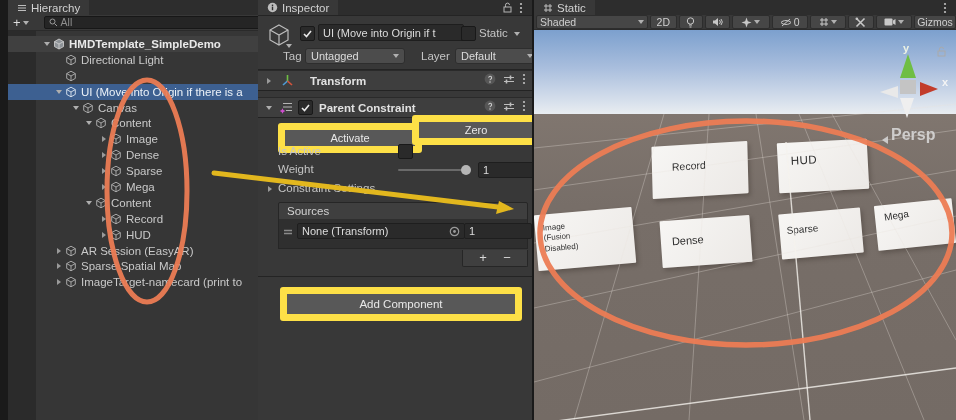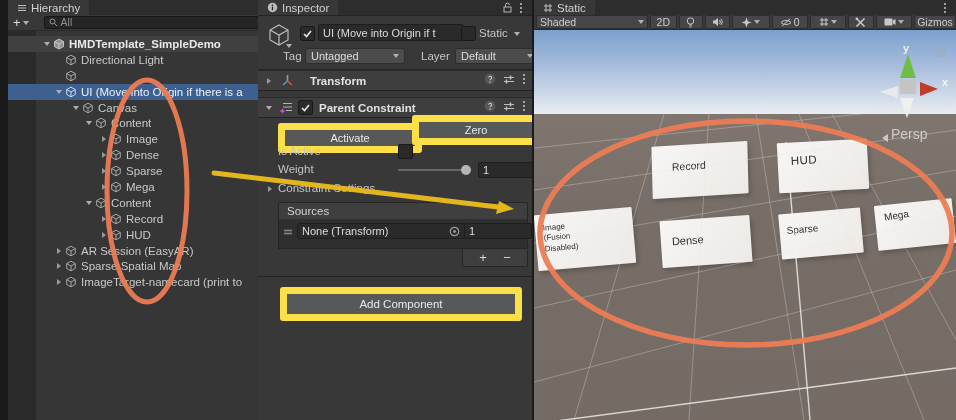--- a/index.html
+++ b/index.html
@@ -70,21 +70,21 @@
         font-size:10.5px;display:flex;align-items:center;justify-content:center;gap:2px;padding:0 3px;}
   .viewport{position:absolute;left:0;right:0;top:30px;bottom:0;overflow:hidden;}
   .sky{position:absolute;left:0;right:0;top:0;height:84px;
        background:linear-gradient(#7ca0ce,#a9bedd 45%,#d7e0ec 85%,#e9edf1);}
   .ground{position:absolute;left:0;right:0;top:84px;bottom:0;
           background:linear-gradient(#80766f,#776e68 30%,#746b65);}
   .sobj{position:absolute;background:linear-gradient(135deg,#f7f6f4,#ece9e6);
         box-shadow:2px 3px 4px rgba(55,45,40,.35);border-radius:1px;color:#333;}
   .sobj .slabel{position:absolute;font-size:10.5px;color:#2e2e2e;white-space:pre-line;}
   .gizlbl{position:absolute;font-size:11px;font-weight:bold;}
-  .persp{position:absolute;display:flex;align-items:flex-end;gap:3px;color:#dcdcdc;font-size:14px;opacity:.85;}
+  .persp{position:absolute;display:flex;align-items:flex-end;gap:3px;color:#dcdcdc;font-size:16px;opacity:.85;font-weight:bold;}
   .persp .chev{width:0;height:0;border-top:4px solid transparent;border-bottom:4px solid transparent;
                border-right:6px solid #d8d8d8;}
   .overlay{position:absolute;inset:0;pointer-events:none;z-index:60;}
   svg{display:block;}
 </style>
 </head>
 <body>
 
 <div id="app">
 

